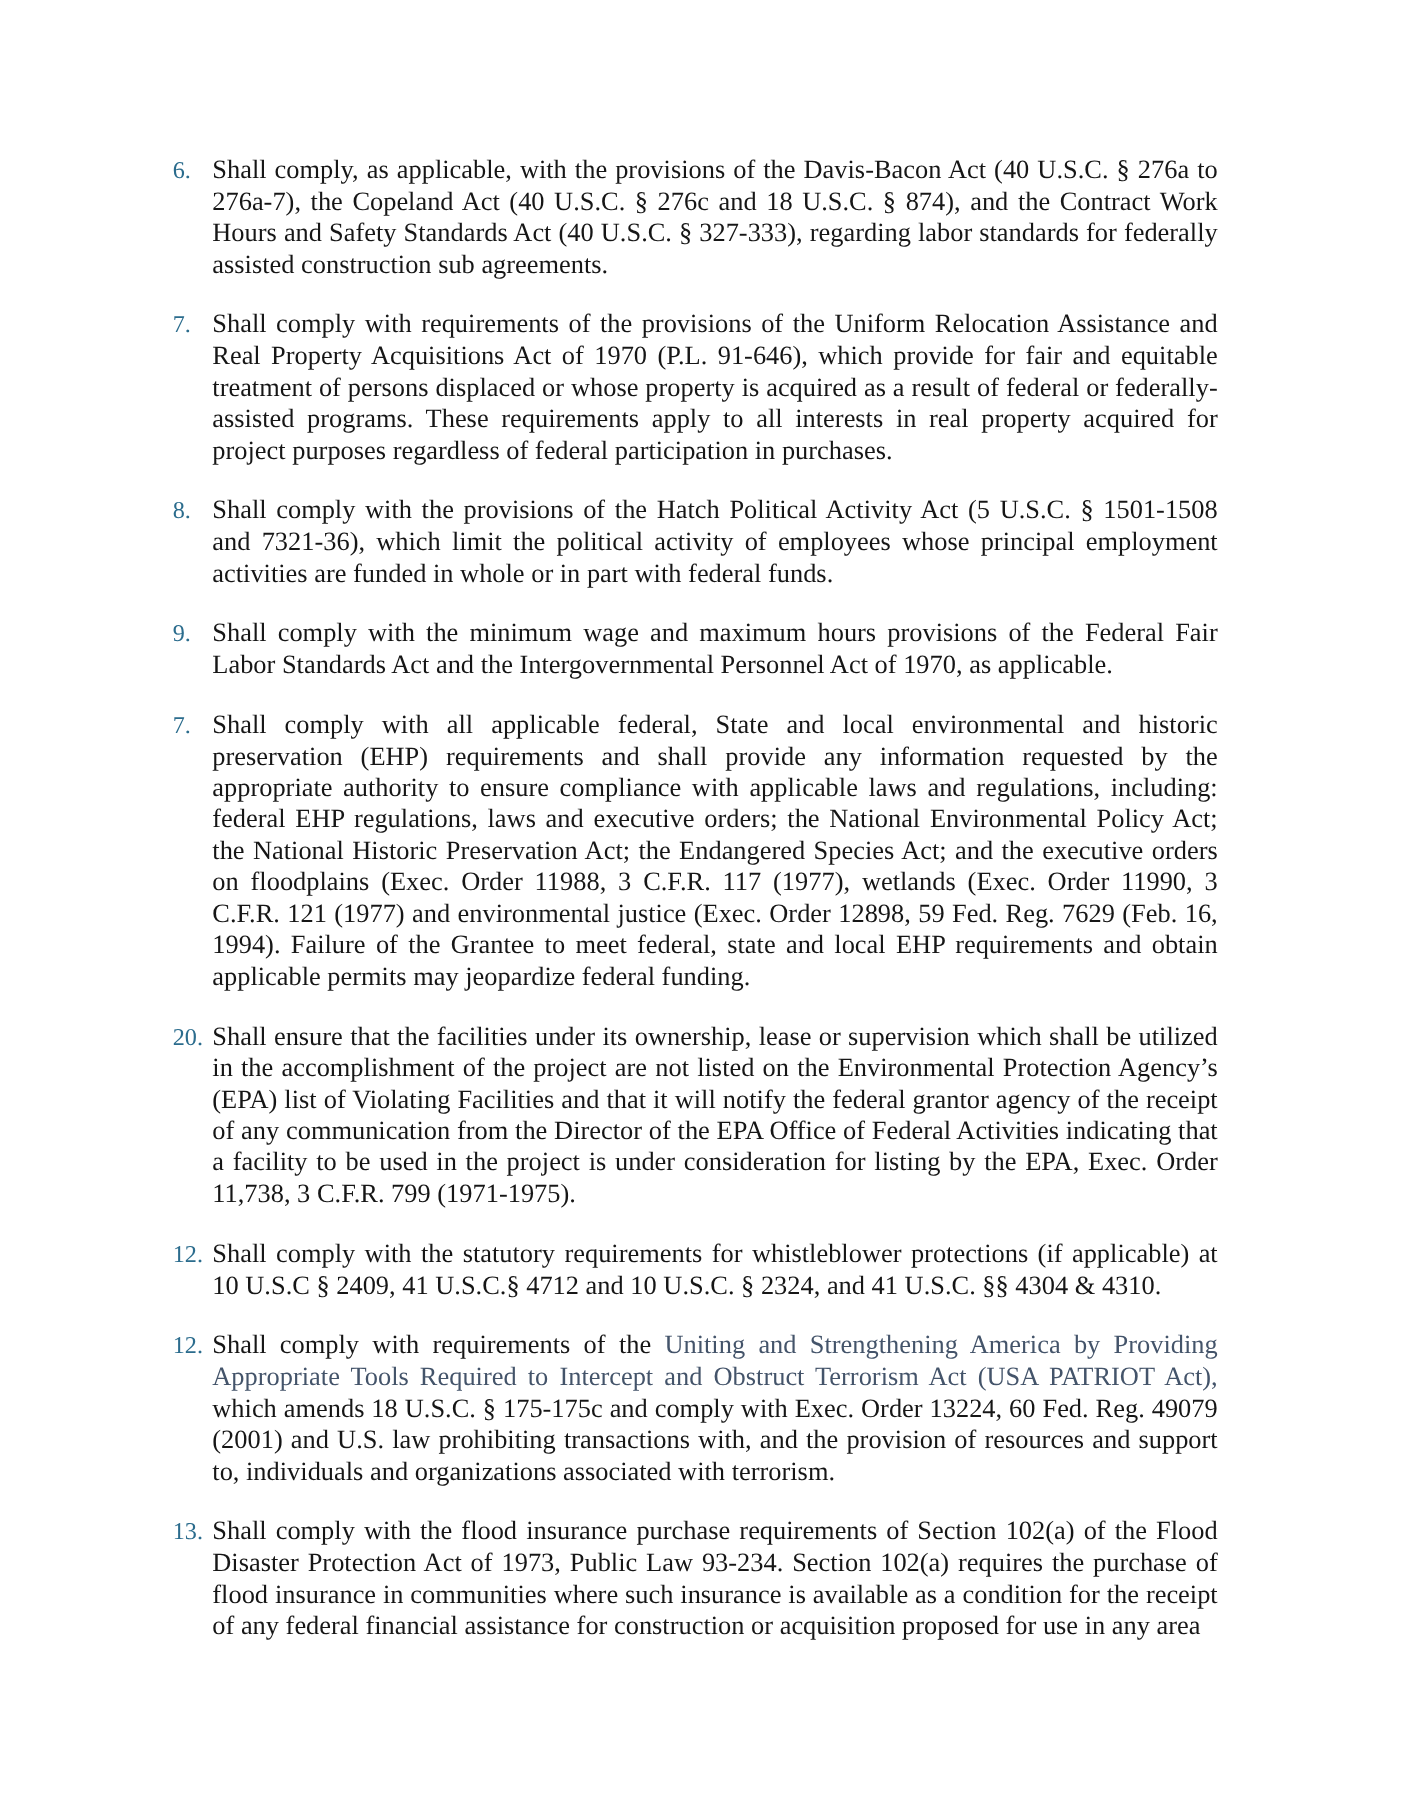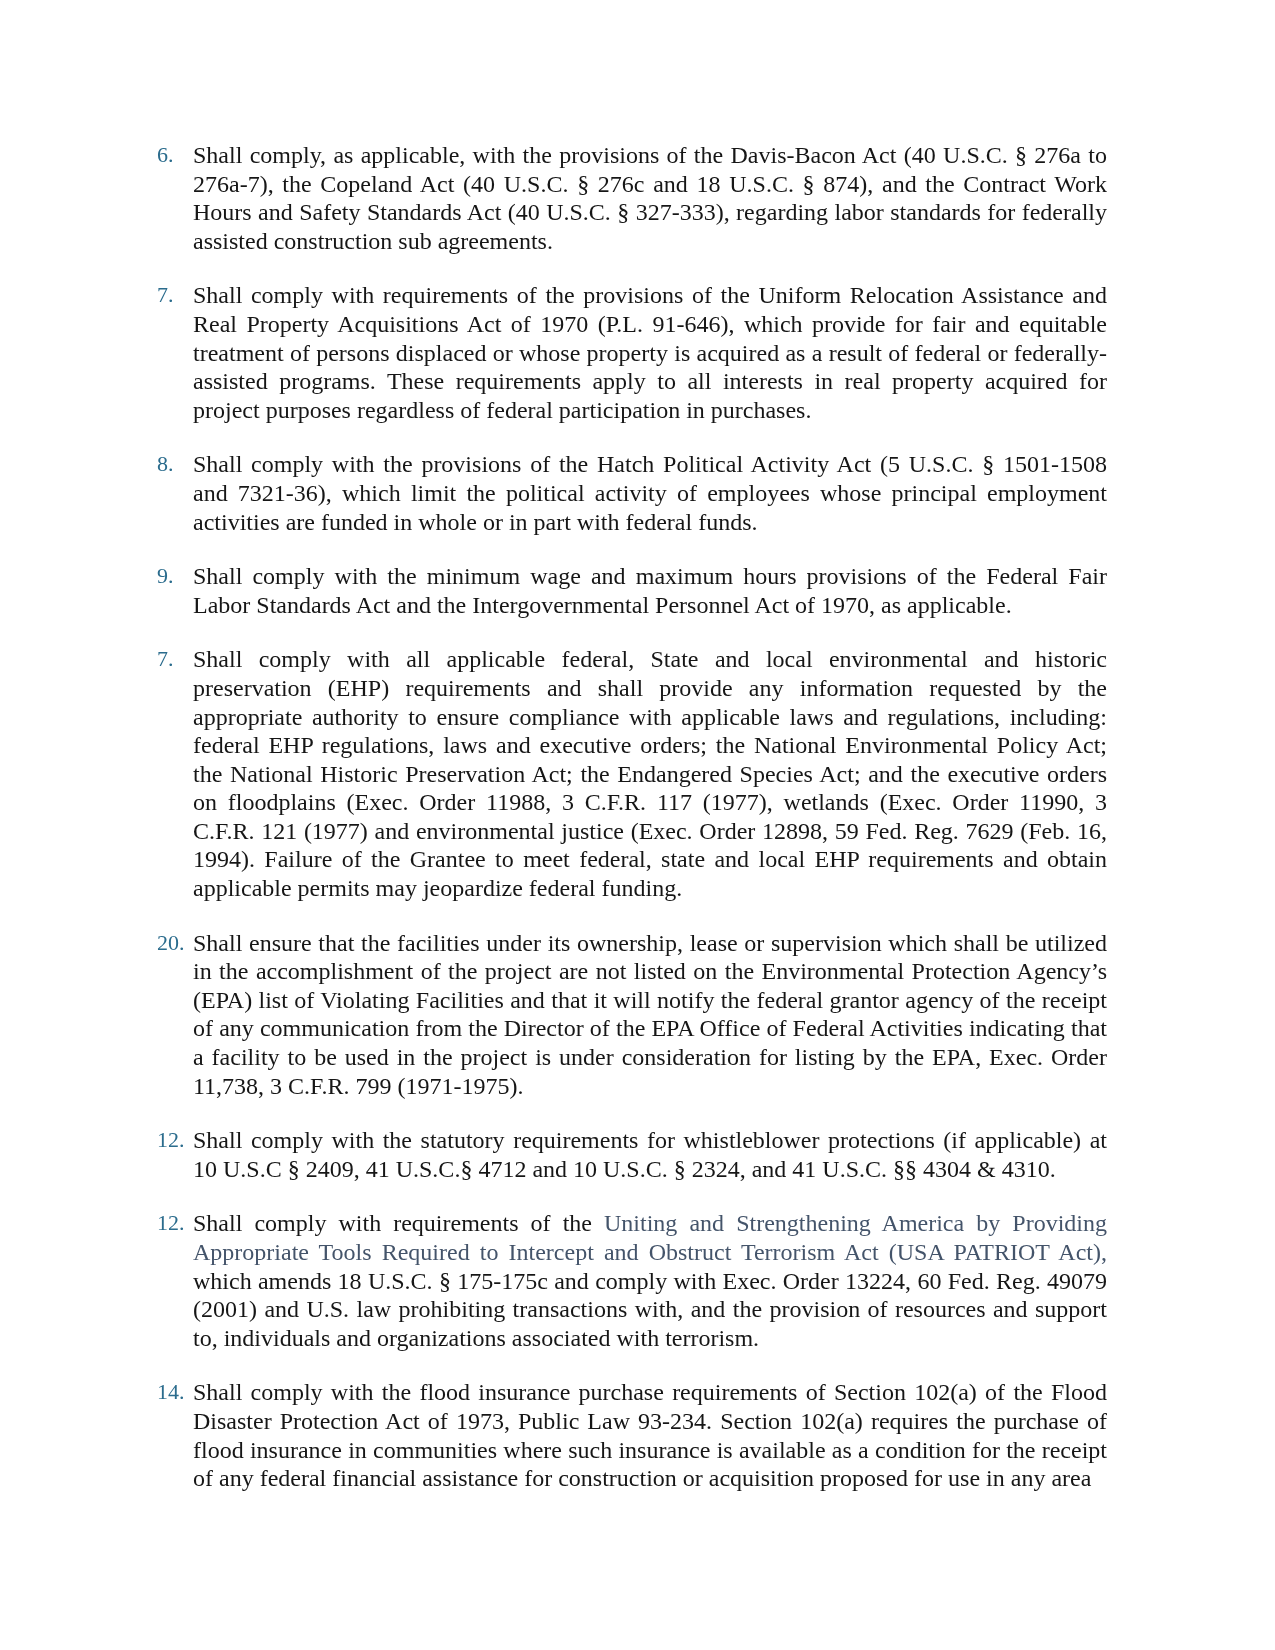--- a/index.html
+++ b/index.html
@@ -74,17 +74,17 @@
       </li>
       <li class="item">
         <span class="num">12.</span>
         <div class="body"><span class="seg">Shall comply with the statutory requirements for whistleblower protections (if applicable) at 10 U.S.C § 2409, 41 U.S.C.§ 4712 and 10 U.S.C. § 2324, and 41 U.S.C. §§ 4304 &amp; 4310.</span></div>
       </li>
       <li class="item">
         <span class="num">12.</span>
         <div class="body"><span class="seg">Shall comply with requirements of the </span><span class="seg seg-link">Uniting and Strengthening America by Providing Appropriate Tools Required to Intercept and Obstruct Terrorism Act (USA PATRIOT Act),</span><span class="seg"> which amends 18 U.S.C. § 175-175c and comply with Exec. Order 13224, 60 Fed. Reg. 49079 (2001) and U.S. law prohibiting transactions with, and the provision of resources and support to, individuals and organizations associated with terrorism.</span></div>
       </li>
       <li class="item">
-        <span class="num">14.</span>
+        <span class="num">13.</span>
         <div class="body"><span class="seg">Shall comply with the flood insurance purchase requirements of Section 102(a) of the Flood Disaster Protection Act of 1973, Public Law 93-234. Section 102(a) requires the purchase of flood insurance in communities where such insurance is available as a condition for the receipt of any federal financial assistance for construction or acquisition proposed for use in any area</span></div>
       </li>
     </ol>
 </div>
 
 </body></html>

